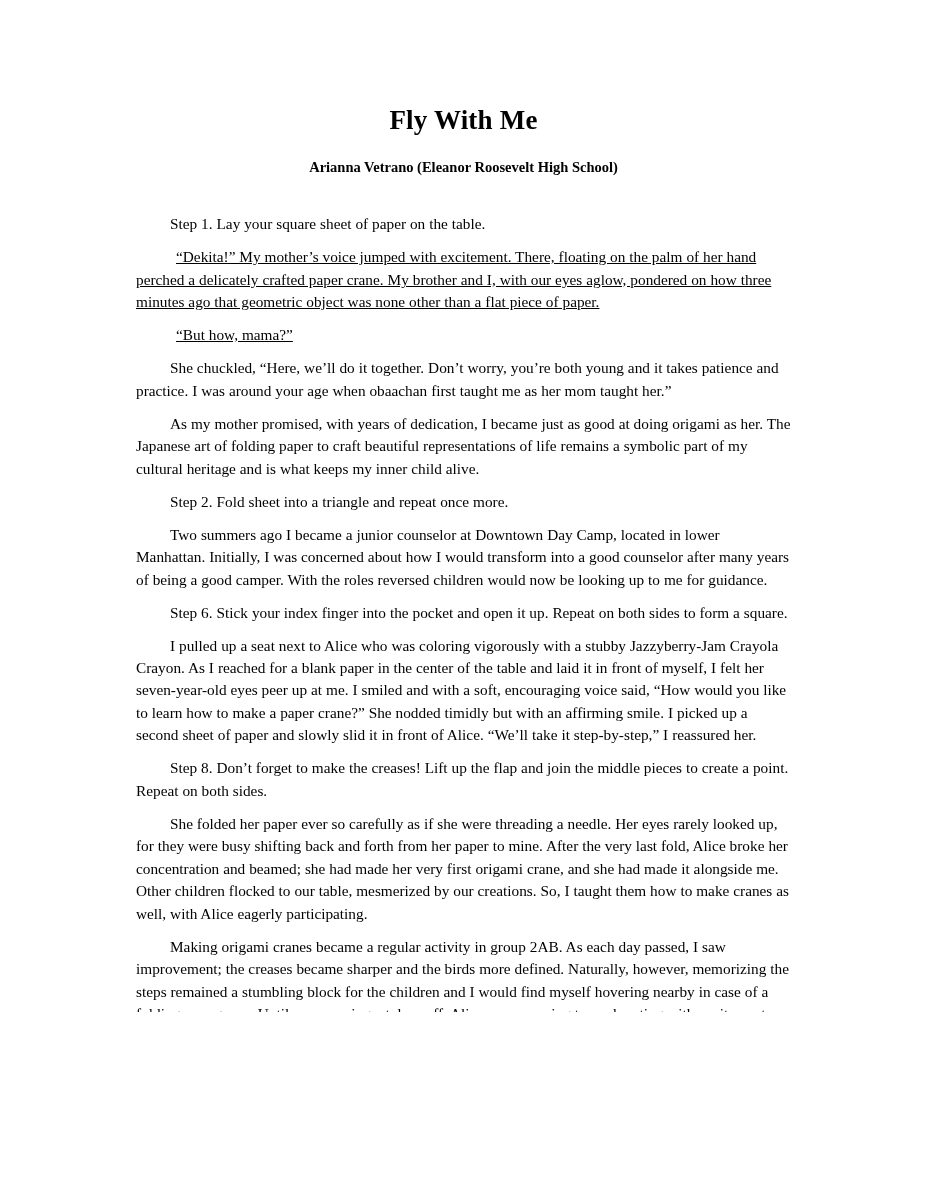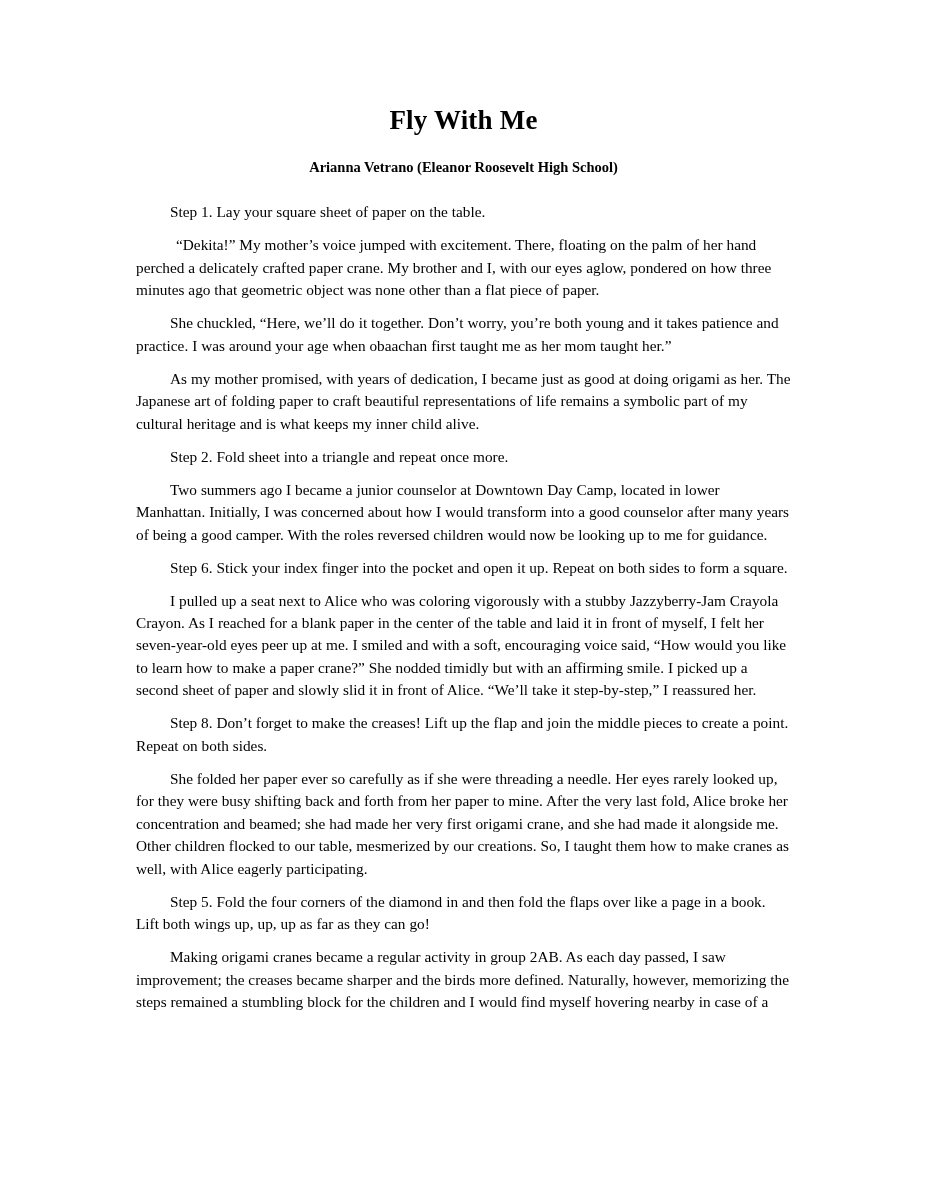--- a/index.html
+++ b/index.html
@@ -35,32 +35,33 @@
     line-height: 1.2;
   }
   .doc-byline {
     font-size: 14.5px;
     font-weight: bold;
     text-align: center;
     margin: 22px 0 0 0;
     line-height: 1.3;
   }
   .body-text {
-    margin-top: 24px;
+    margin-top: 36px;
   }
   .para {
     font-size: 15.3px;
     line-height: 1.47;
     text-align: left;
     margin: 0 0 10.5px 0;
     text-indent: 34px;
     word-spacing: 0.1px;
   }
   .quote-indent {
     text-indent: 40px;
+    text-decoration: underline;
   }
   .page-number {
     position: absolute;
     left: 0;
     right: 0;
     top: 1168px;
     text-align: right;
     font-size: 14.5px;
   }
 </style>
@@ -69,29 +70,29 @@
 
 <div class="page">
   <div class="content">
 
     <h1 class="doc-title">Fly With Me</h1>
     <div class="doc-byline">Arianna Vetrano (Eleanor Roosevelt High School)</div>
 
     <div class="body-text">
       <p class="para">Step 1. Lay your square sheet of paper on the table.</p>
       <p class="para quote-indent">“Dekita!” My mother’s voice jumped with excitement. There, floating on the palm of her hand perched a delicately crafted paper crane. My brother and I, with our eyes aglow, pondered on how three minutes ago that geometric object was none other than a flat piece of paper.</p>
+      <p class="para quote-indent">“But how, mama?”</p>
       <p class="para">She chuckled, “Here, we’ll do it together. Don’t worry, you’re both young and it takes patience and practice. I was around your age when obaachan first taught me as her mom taught her.”</p>
       <p class="para">As my mother promised, with years of dedication, I became just as good at doing origami as her. The Japanese art of folding paper to craft beautiful representations of life remains a symbolic part of my cultural heritage and is what keeps my inner child alive.</p>
       <p class="para">Step 2. Fold sheet into a triangle and repeat once more.</p>
       <p class="para">Two summers ago I became a junior counselor at Downtown Day Camp, located in lower Manhattan. Initially, I was concerned about how I would transform into a good counselor after many years of being a good camper. With the roles reversed children would now be looking up to me for guidance.</p>
       <p class="para">Step 6. Stick your index finger into the pocket and open it up. Repeat on both sides to form a square.</p>
       <p class="para">I pulled up a seat next to Alice who was coloring vigorously with a stubby Jazzyberry-Jam Crayola Crayon. As I reached for a blank paper in the center of the table and laid it in front of myself, I felt her seven-year-old eyes peer up at me. I smiled and with a soft, encouraging voice said, “How would you like to learn how to make a paper crane?” She nodded timidly but with an affirming smile.    I picked up a second sheet of paper and slowly slid it in front of Alice. “We’ll take it step-by-step,” I reassured her.</p>
       <p class="para">Step 8. Don’t forget to make the creases! Lift up the flap and join the middle pieces to create a point. Repeat on both sides.</p>
       <p class="para">She folded her paper ever so carefully as if she were threading a needle. Her eyes rarely looked up, for they were busy shifting back and forth from her paper to mine. After the very last fold, Alice broke her concentration and beamed; she had made her very first origami crane, and she had made it alongside me. Other children flocked to our table, mesmerized by our creations. So, I taught them how to make cranes as well, with Alice eagerly participating.</p>
-      <p class="para">Step 5. Fold the four corners of the diamond in and then fold the flaps over like a page in a book. Lift both wings up, up, up as far as they can go!</p>
       <p class="para">Making origami cranes became a regular activity in group 2AB. As each day passed, I saw improvement; the creases became sharper and the birds more defined. Naturally, however, memorizing the steps remained a stumbling block for the children and I would find myself hovering nearby in case of a folding emergency. Until one morning, at drop off, Alice came running to me bursting with excitement.</p>
       <p class="para quote-indent">“Arianna look!” She exclaimed as she held out a finished crane in the palm of her hand. “I made it myself!”</p>
 
     </div>
 
   </div>
 
   <div class="page-number">94</div>
 </div>
 

